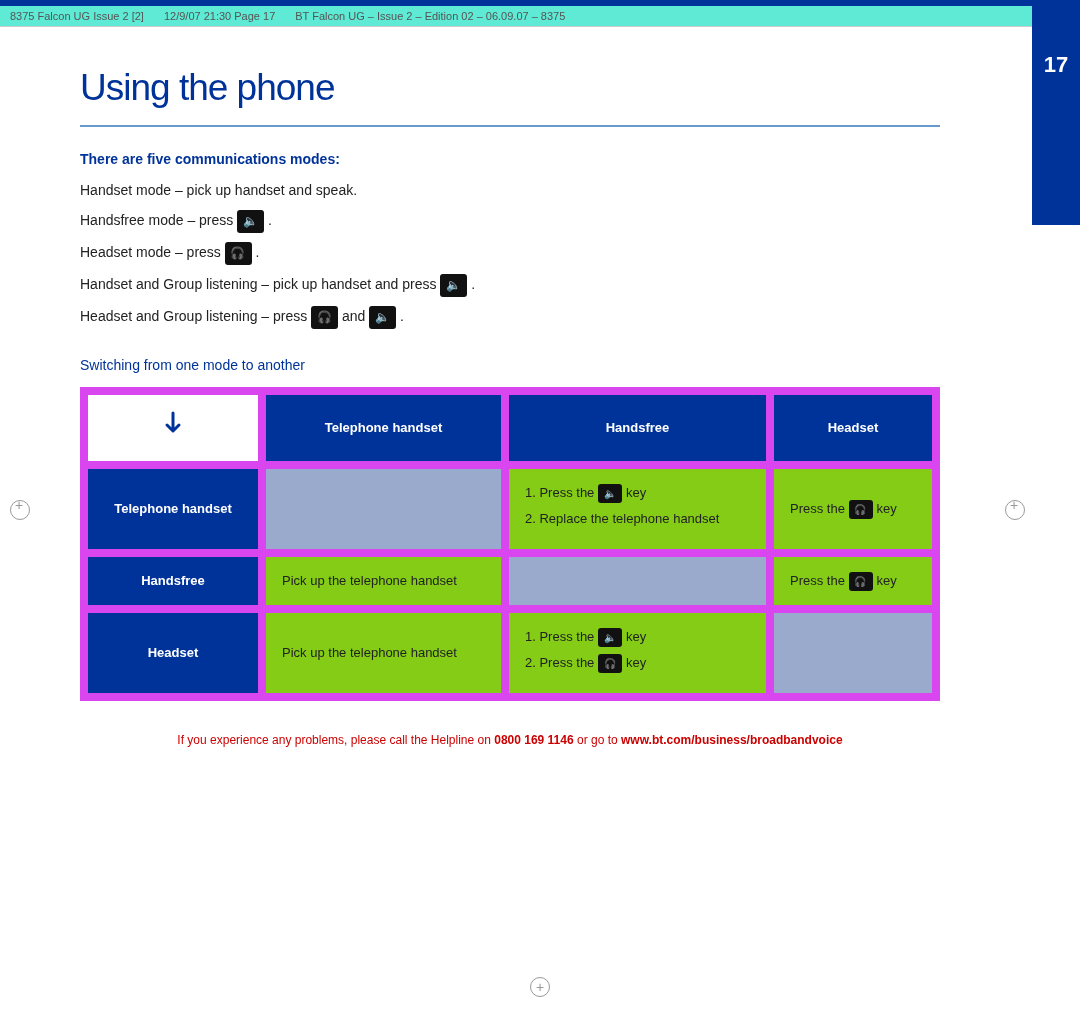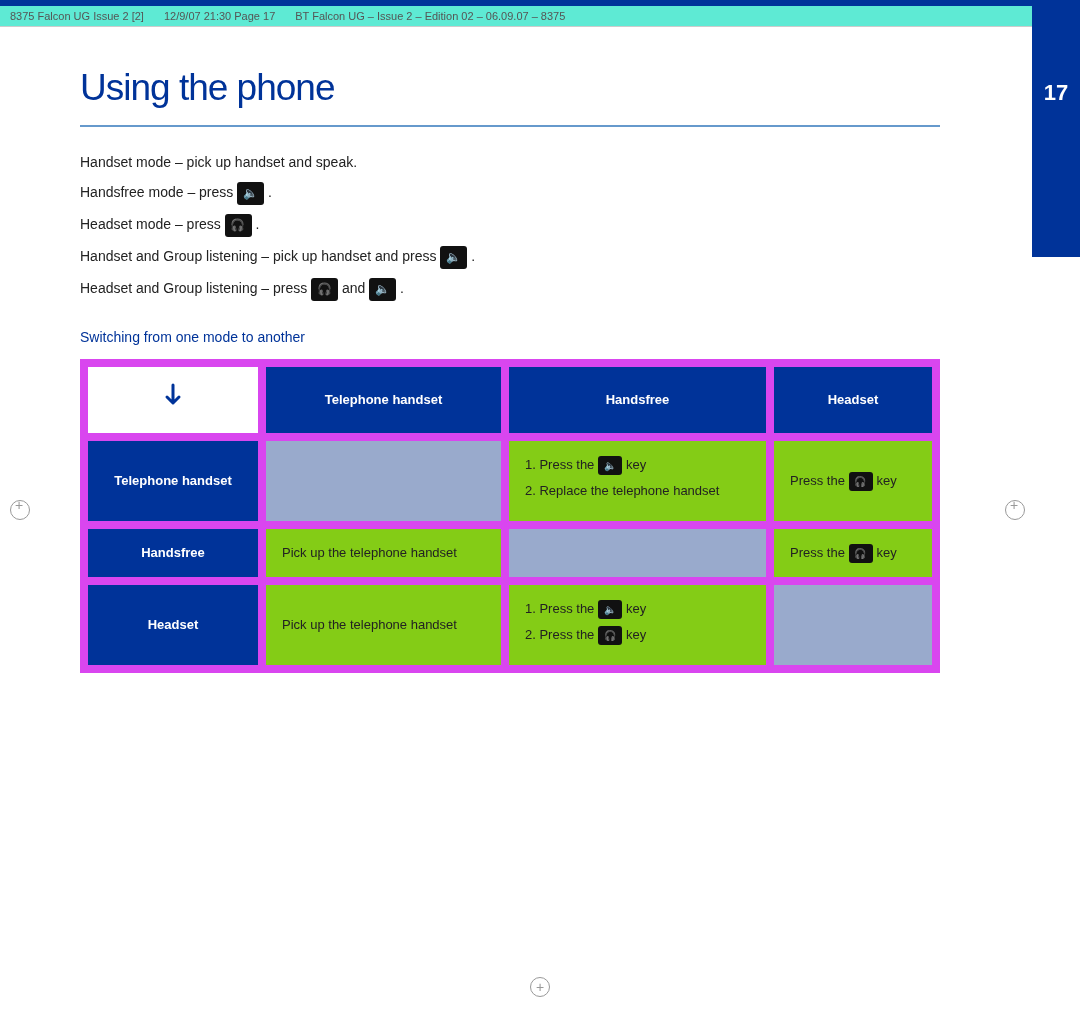--- a/index.html
+++ b/index.html
@@ -31,25 +31,25 @@
       gap: 20px;
     }
 
     
     .right-tab {
       position: absolute;
       top: 0;
       right: 0;
       width: 48px;
       background: #003399;
-      height: 257px;
+      height: 225px;
       display: flex;
       align-items: flex-start;
       justify-content: center;
-      padding-top: 80px;
+      padding-top: 52px;
     }
     .right-tab span {
       color: #fff;
       font-size: 22px;
       font-weight: bold;
     }
 
     
     .main-content {
       padding: 40px 80px 40px 80px;
@@ -245,20 +245,21 @@
 
 <div class="right-tab">
   <span>17</span>
 </div>
 
 <div class="main-content">
 
   <h1 class="page-title">Using the phone</h1>
   <hr class="title-rule">
 
+  <p class="section-heading">There are five communications modes:</p>
 
   <p class="body-text">Handset mode – pick up handset and speak.</p>
 
   <p class="body-text">
     Handsfree mode – press
     <span class="btn-icon">
       <span class="icon-sym">🔈</span>
     </span>
     .
   </p>
@@ -380,20 +381,26 @@
                 key
               </li>
             </ul>
           </div>
         </td>
         <td class="cell-light"></td>
       </tr>
     </tbody>
   </table>
 
+  <p class="footer-text">
+    <span>If you experience any problems, please call the Helpline on</span>
+    <strong>0800 169 1146</strong>
+    <span>or go to</span>
+    <strong>www.bt.com/business/broadbandvoice</strong>
+  </p>
 
 </div>
 
 <div class="reg-marks">
   <div class="reg-mark-left"></div>
   <div class="reg-mark-right"></div>
 </div>
 <div style="position:absolute;bottom:30px;left:50%;transform:translateX(-50%);width:20px;height:20px;border:1px solid #999;border-radius:50%;display:flex;align-items:center;justify-content:center;">
   <span style="font-size:14px;color:#999;line-height:1;">+</span>
 </div>

